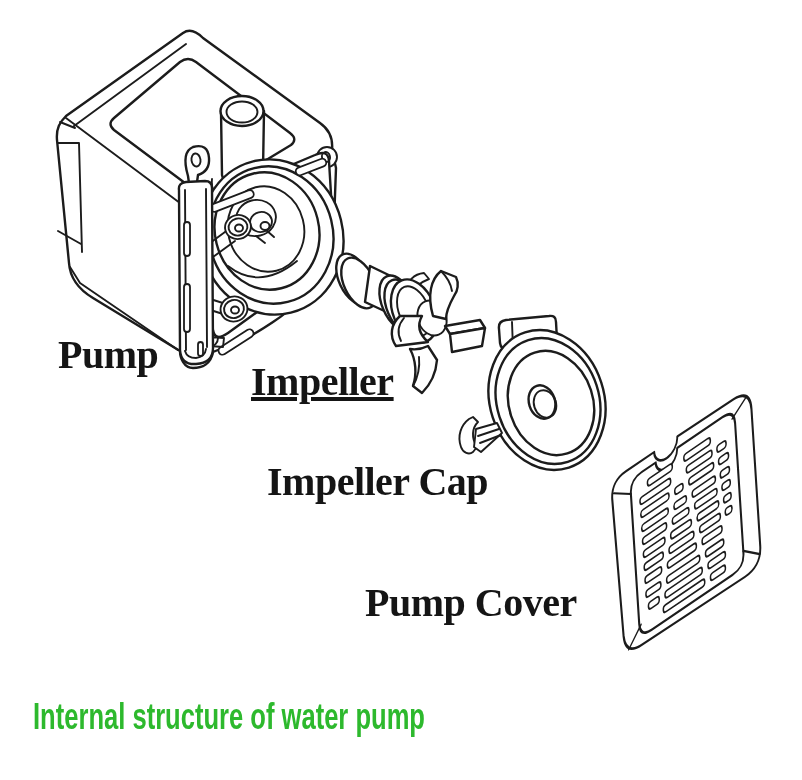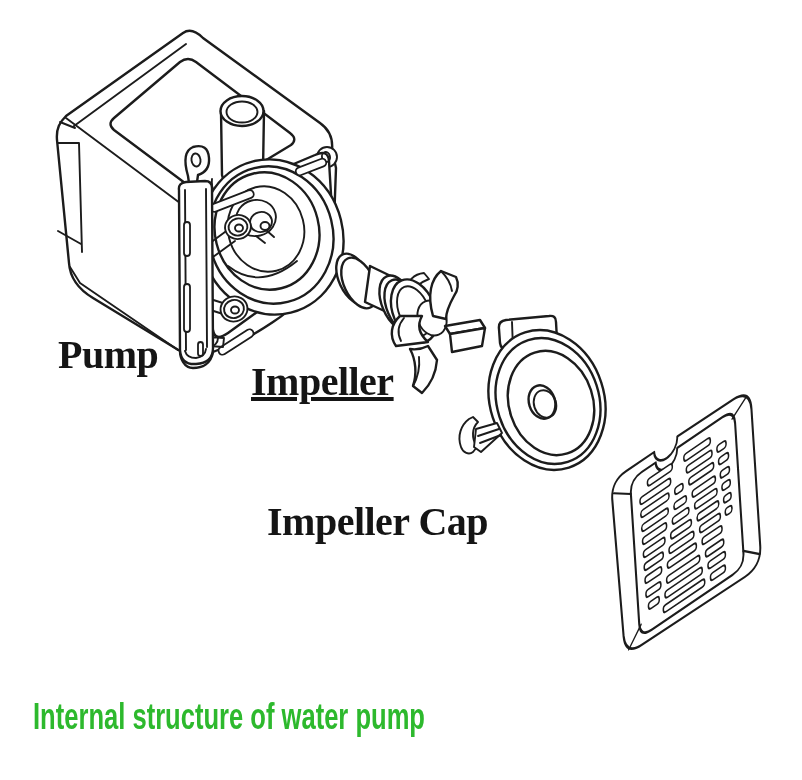--- a/index.html
+++ b/index.html
@@ -179,16 +179,17 @@
           <rect class="slot" x="32" y="130" width="45" height="7" rx="3"></rect>
           <rect class="slot" x="84" y="130" width="21" height="7" rx="3"></rect>
         <rect class="slot" x="29" y="143" width="50" height="7" rx="3"></rect>
           <rect class="slot" x="86" y="143" width="18" height="7" rx="3"></rect>
       </g>
     </g>
   </svg>
 
   <div class="part-label" style="left:58px; top:335px;">Pump</div>
   <div class="part-label" style="left:251px; top:362px;text-decoration:underline;">Impeller</div>
-  <div class="part-label" style="left:267px; top:462px;margin-top:40px;">Impeller Cap</div>
+  <div class="part-label" style="left:267px; top:462px;">Impeller Cap</div>
+  <div class="part-label" style="left:365px; top:583px;">Pump Cover</div>
 
   <div class="caption" style="color: rgb(45, 185, 45);">Internal structure of water pump</div>
 </div>
 
 </body></html>

